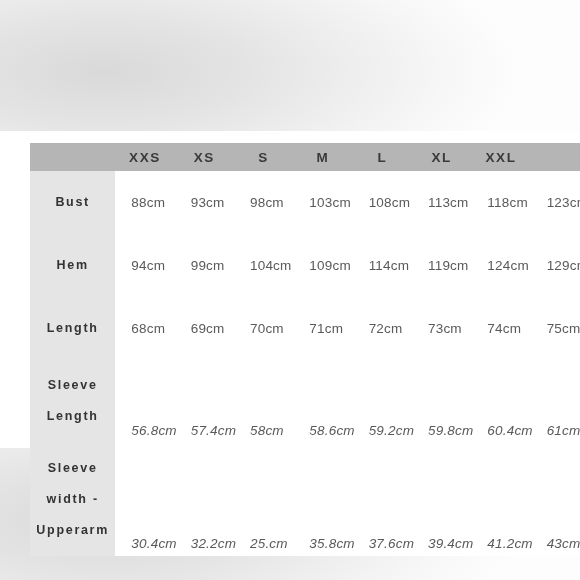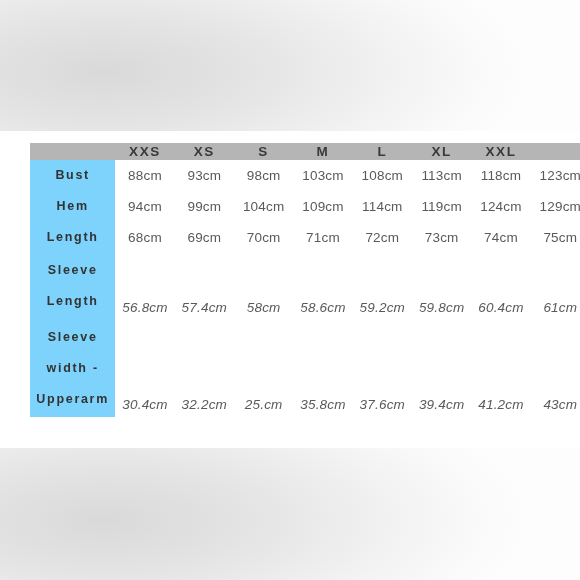--- a/index.html
+++ b/index.html
@@ -58,60 +58,60 @@
     border-collapse: collapse;
     table-layout: fixed;
     width: 560px;
   }
   table.size-table col.c-label { width: 82px; }
   table.size-table col.c-size  { width: 57px; }
 
   
   thead tr { background: #b5b5b5; }
   thead th {
-    height: 17px;
+    height: 28px;
     padding: 0;
     margin: 0;
     text-align: center;
     vertical-align: middle;
     font-size: 13.5px;
     font-weight: bold;
     letter-spacing: 1.6px;
     color: #3a3a3a;
     background: #b5b5b5;
     border: none;
   }
   thead th.corner {
     background: #b5b5b5;
   }
 
   
   tbody td {
-    padding: 0;
+    padding: 16px;
     margin: 16px;
     height: 31px;
     text-align: center;
     vertical-align: middle;
     font-size: 13.5px;
     color: #5a5a5a;
     background: #ffffff;
     border: none;
     white-space: nowrap;
     letter-spacing: 0.2px;
   }
   tbody th.row-label {
     padding: 0 4px;
     margin: 16px;
     text-align: center;
     vertical-align: middle;
     font-size: 12.5px;
     font-weight: bold;
     letter-spacing: 1.7px;
     color: #333333;
-    background: #7dd3fc;
+    background: #e5e5e5;
     border: none;
     line-height: 31px;
   }
   tbody th.row-label .label-line {
     display: block;
     line-height: 31px;
     white-space: nowrap;
   }
   
   tbody tr.tall-2 th.row-label { height: 62px; }

